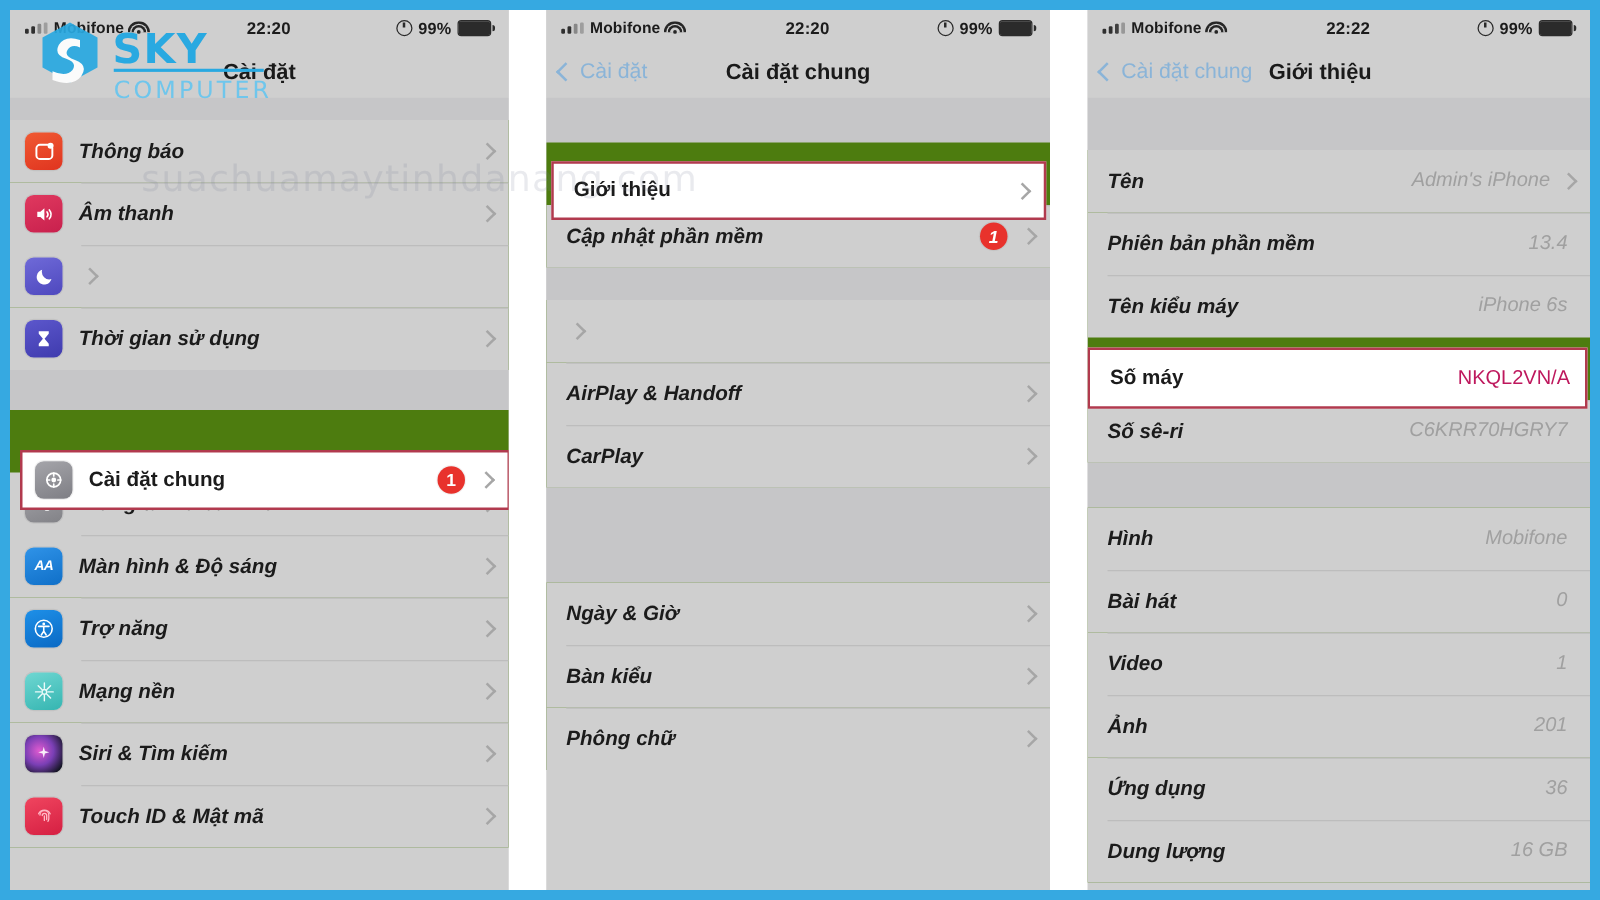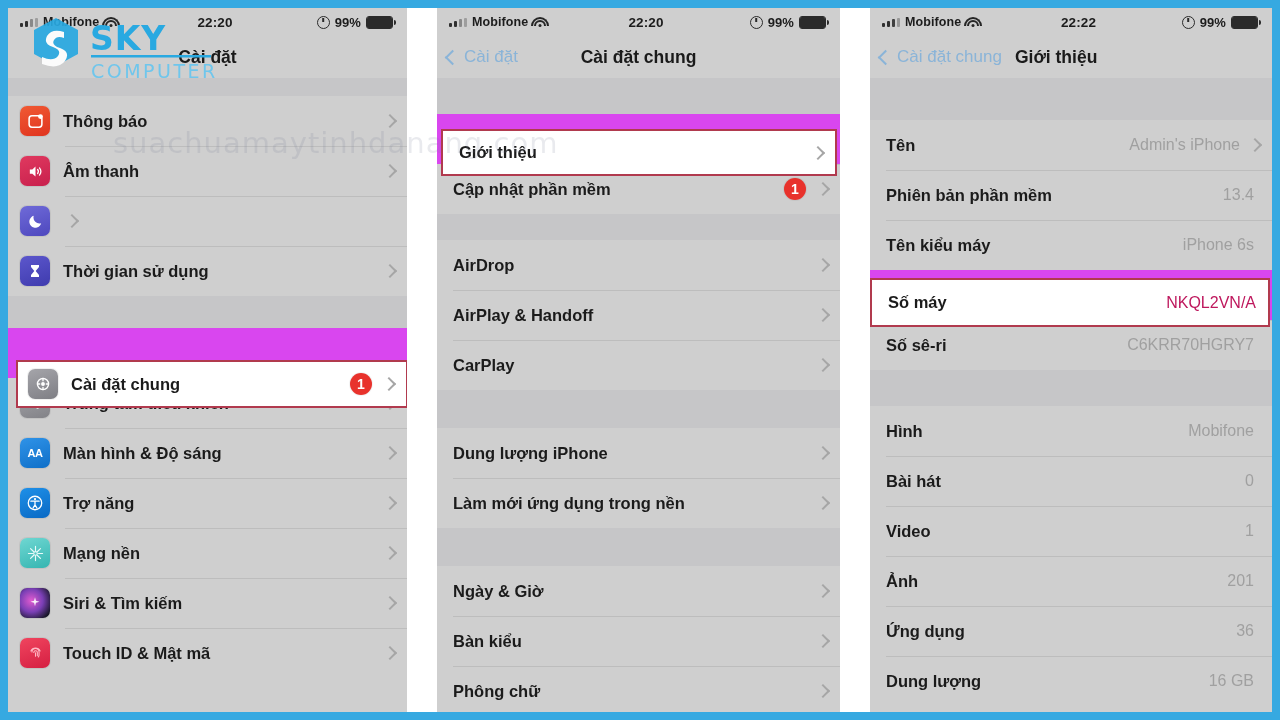--- a/index.html
+++ b/index.html
@@ -113,21 +113,21 @@
   .navtitle-center {
     position: absolute; left: 0; right: 0; text-align: center;
     font-size: 17.5px; font-weight: bold; color: #1a1a1a;
   }
   .navtitle-inline {
     font-size: 17.5px; font-weight: bold; color: #1a1a1a;
     margin-left: 8px; position: relative; z-index: 2;
   }
 
   
-  .list { background: #d946ef; }
+  .list { background: #4d7c0f; font-style: italic; }
   .spacer { background: #c6c6c8; }
   .row {
     height: 50px;
     display: flex;
     align-items: center;
     padding: 0 12px 0 16px;
     position: relative;
     background: #cfcfcf;
   }
   .row + .row::before {
@@ -423,45 +423,34 @@
             <span class="label">Cập nhật phần mềm</span>
             <span class="badge">1</span>
             <span class="chev"></span>
           </div>
         </div>
 
         <div class="spacer" style="height:26px"></div>
 
         <div class="list">
           <div class="row">
-            <span class="label">AirDrop</span>
             <span class="chev"></span>
           </div>
           <div class="row">
             <span class="label">AirPlay &amp; Handoff</span>
             <span class="chev"></span>
           </div>
           <div class="row">
             <span class="label">CarPlay</span>
             <span class="chev"></span>
           </div>
         </div>
 
         <div class="spacer" style="height:38px"></div>
 
-        <div class="list">
-          <div class="row">
-            <span class="label">Dung lượng iPhone</span>
-            <span class="chev"></span>
-          </div>
-          <div class="row">
-            <span class="label">Làm mới ứng dụng trong nền</span>
-            <span class="chev"></span>
-          </div>
-        </div>
 
         <div class="spacer" style="height:38px"></div>
 
         <div class="list">
           <div class="row">
             <span class="label">Ngày &amp; Giờ</span>
             <span class="chev"></span>
           </div>
           <div class="row">
             <span class="label">Bàn kiểu</span>

